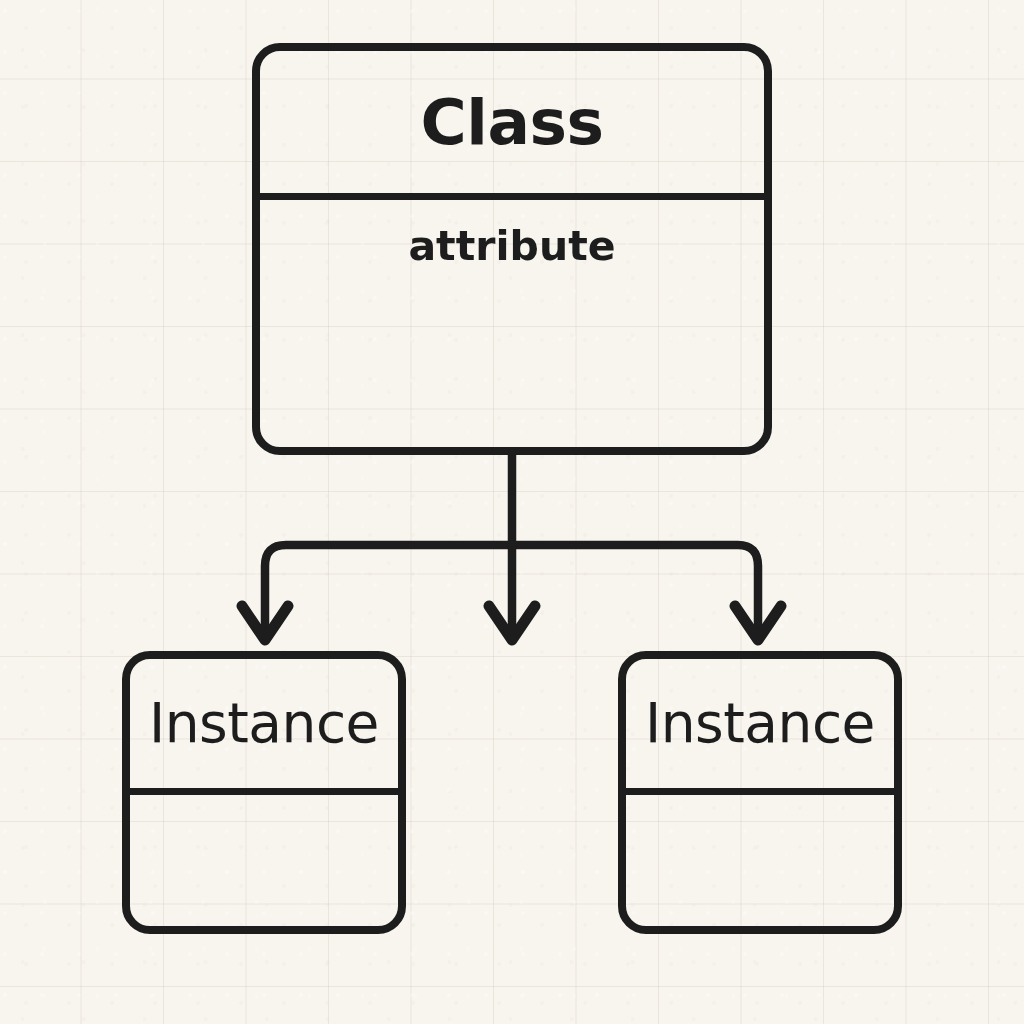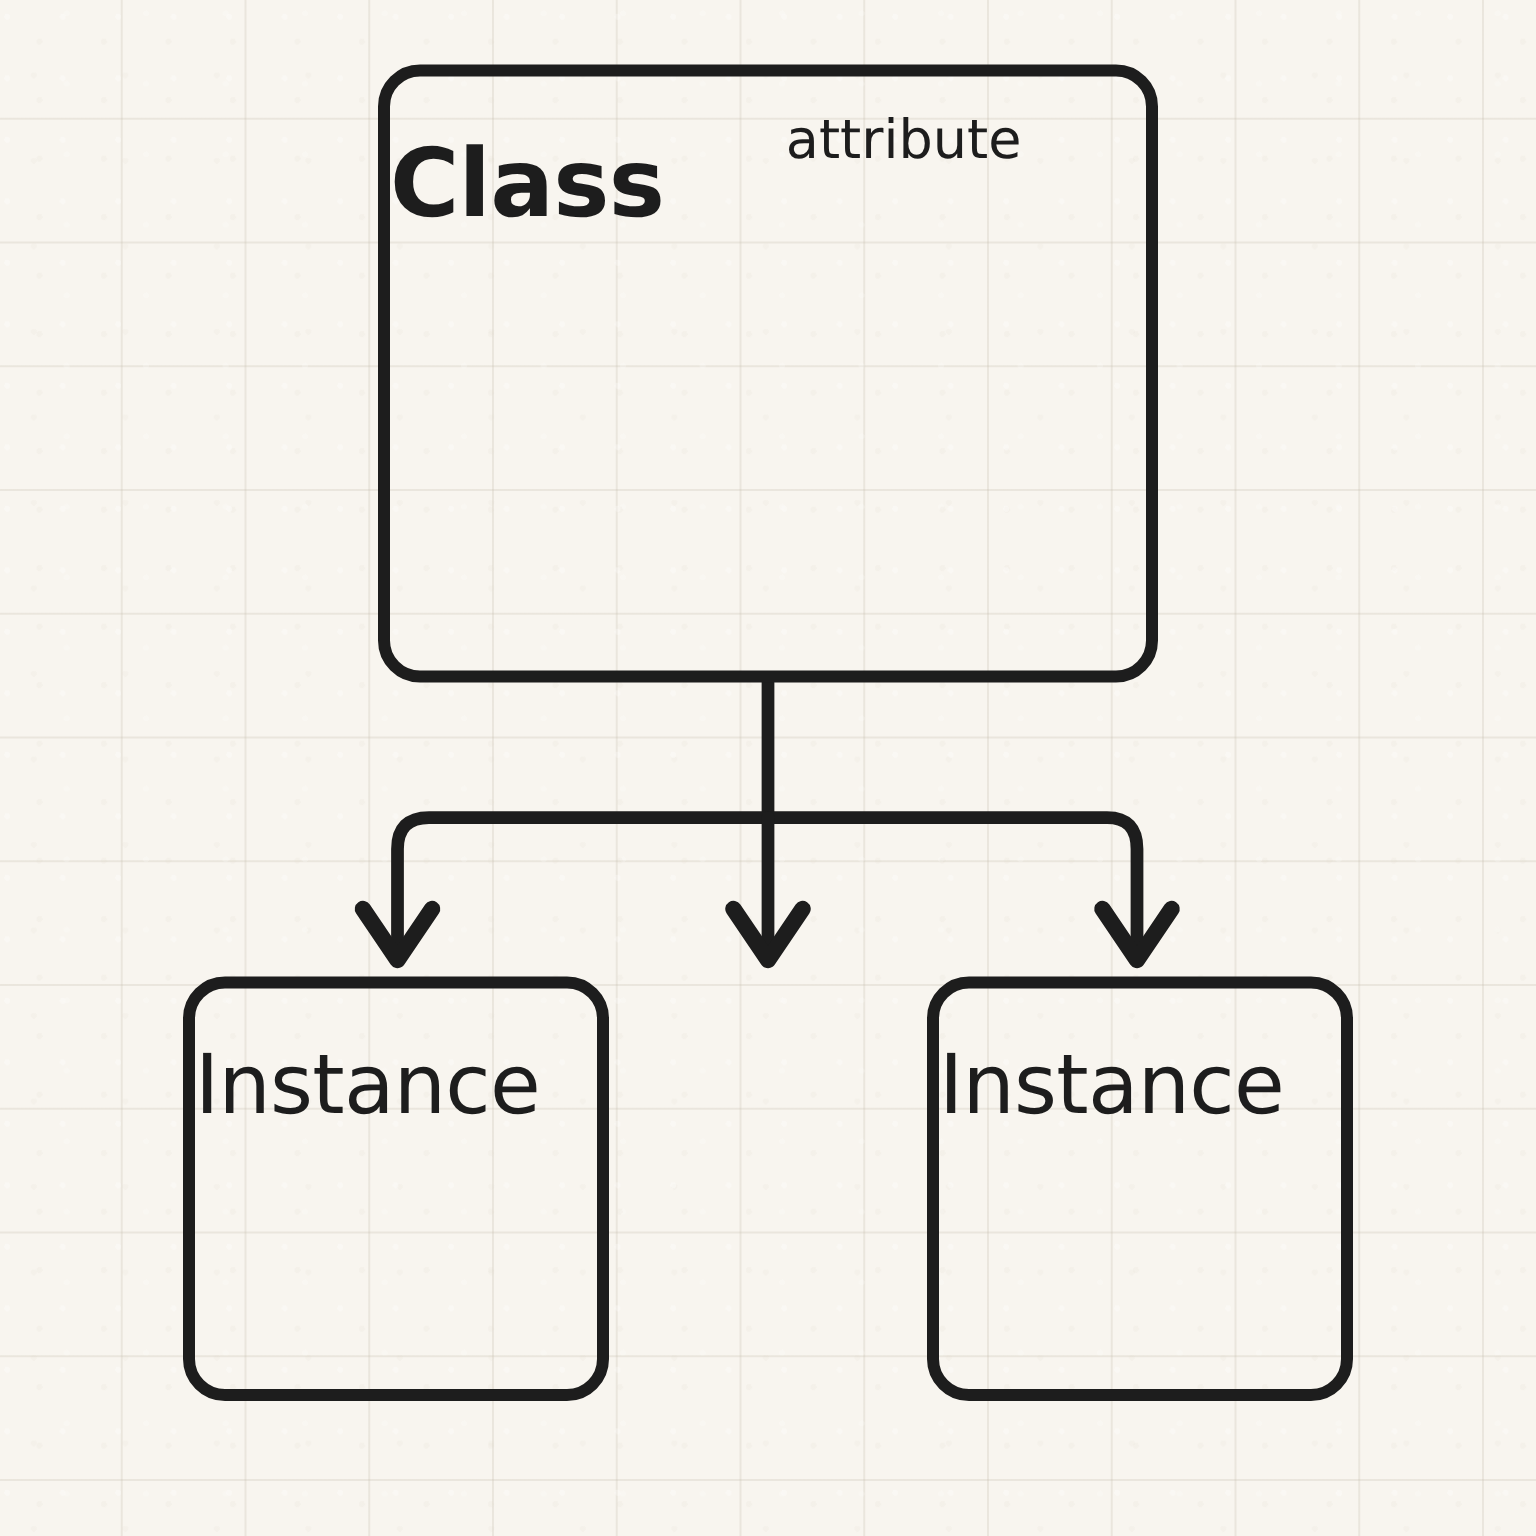--- a/index.html
+++ b/index.html
@@ -32,21 +32,21 @@
       radial-gradient(circle at 37% 88%, rgba(221,214,200,0.25) 0 2px, transparent 2px);
     background-size: 37px 41px, 43px 39px, 53px 47px, 61px 57px;
   }
   .node {
     position: absolute;
     box-sizing: border-box;
     border: 8px solid #1d1d1d;
     border-radius: 28px;
     background: transparent;
     display: flex;
-    flex-direction: row;
+    flex-direction: column;
   }
   .node-title {
     display: flex;
     align-items: center;
     justify-content: center;
     color: #1d1d1d;
     white-space: nowrap;
     line-height: 1;
   }
   .node-divider {
@@ -74,22 +74,22 @@
     height: 142px;
     font-size: 63px;
     font-weight: 700;
     letter-spacing: -0.5px;
   }
   #class-node .node-body {
     padding-top: 22px;
     gap: 22px;
   }
   .member-row {
-    font-size: 36px;
-    font-weight: 400;
+    font-size: 41px;
+    font-weight: 700;
     line-height: 1.18;
     color: #1d1d1d;
     white-space: nowrap;
   }
 
   
   .instance-node {
     top: 651px;
     width: 284px;
     height: 283px;

